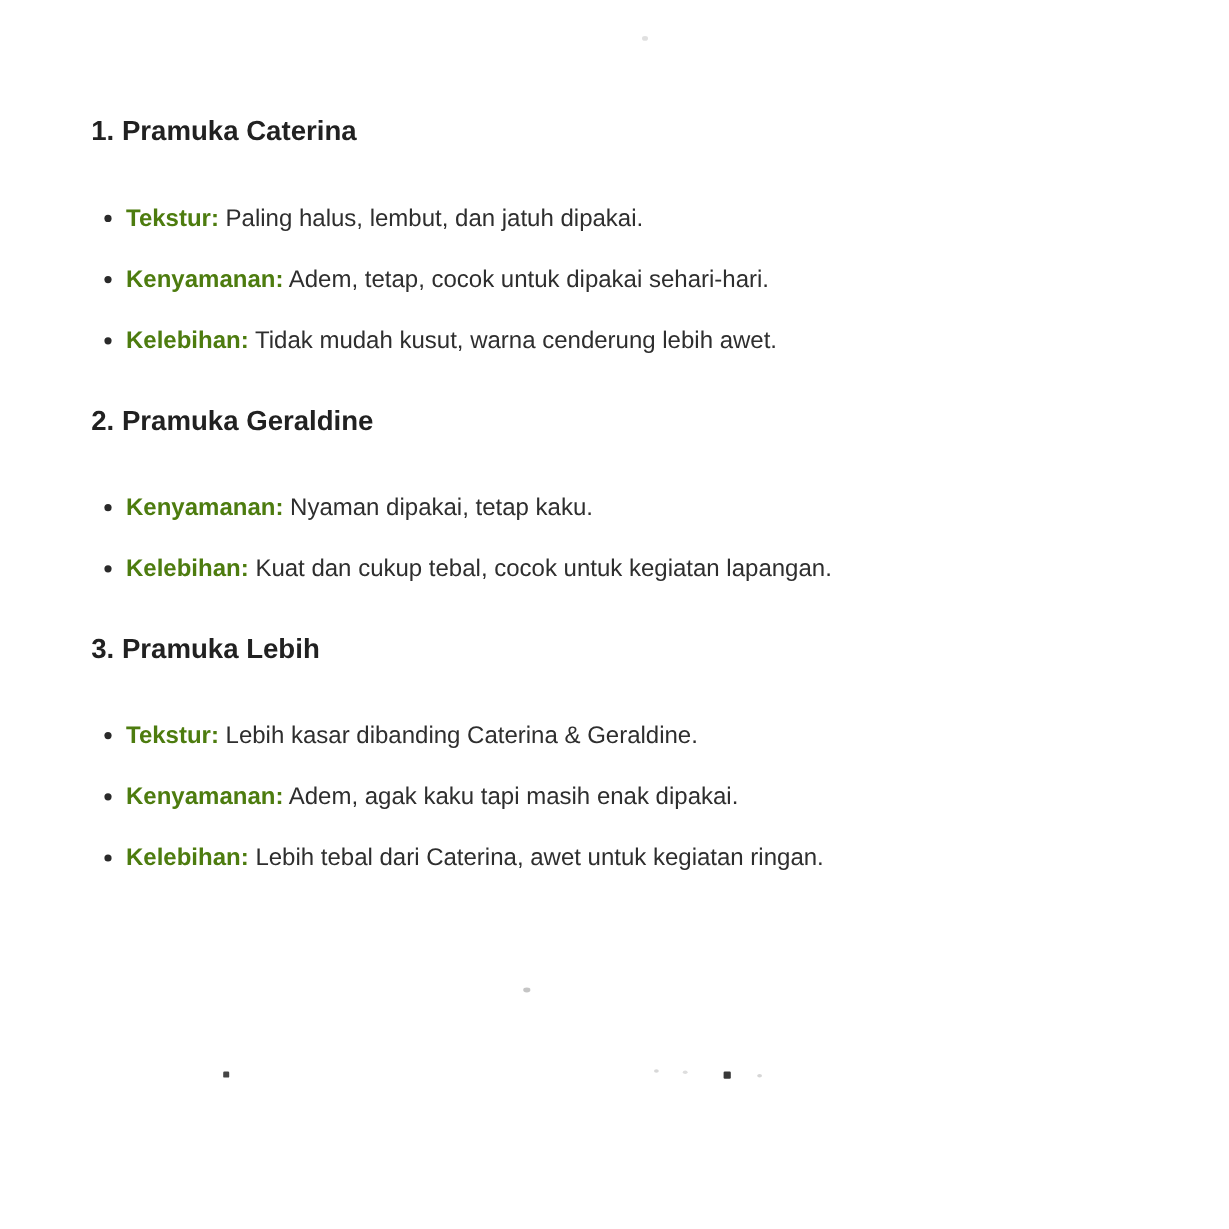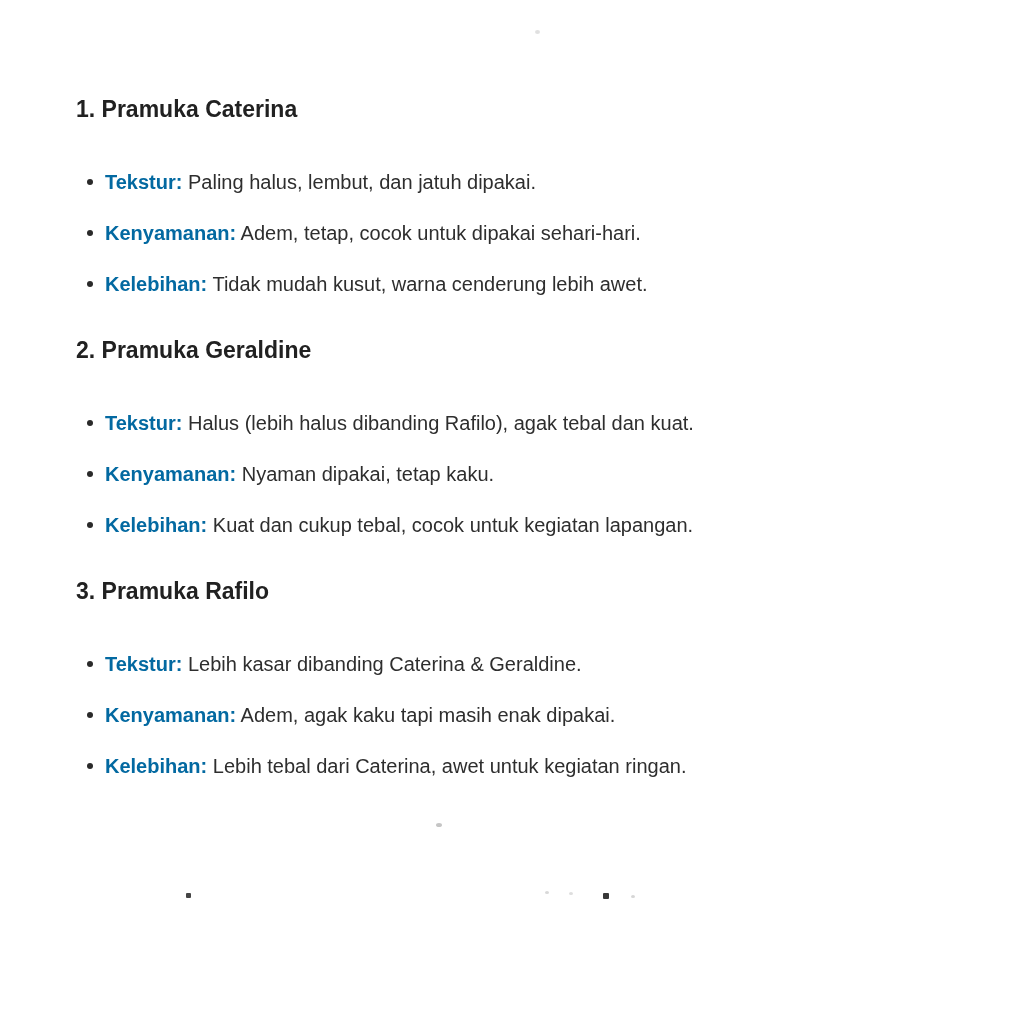--- a/index.html
+++ b/index.html
@@ -53,21 +53,21 @@
     position: absolute;
     left: 11px;
     top: 11px;
     width: 6px;
     height: 6px;
     border-radius: 50%;
     background: #2a2a2a;
   }
   .bullet-label {
     font-weight: 700;
-    color: #0369a1;
+    color: #4d7c0f;
   }
   .speck {
     position: absolute;
   }
   .speck-1 { left: 535px; top: 30px;  width: 5px; height: 4px; background: #c6c6c6; opacity: .55; border-radius: 50%; }
   .speck-2 { left: 436px; top: 823px; width: 6px; height: 4px; background: #9e9e9e; opacity: .6;  border-radius: 50%; }
   .speck-3 { left: 186px; top: 893px; width: 5px; height: 5px; background: #454545; border-radius: 1px; }
   .speck-4 { left: 603px; top: 893px; width: 6px; height: 6px; background: #383838; border-radius: 1px; }
   .speck-5 { left: 545px; top: 891px; width: 4px; height: 3px; background: #d8d8d8; border-radius: 50%; }
   .speck-6 { left: 569px; top: 892px; width: 4px; height: 3px; background: #dedede; border-radius: 50%; }
@@ -83,28 +83,27 @@
     <ul class="bullets">
       <li class="bullet"><span class="bullet-dot"></span><span class="bullet-label">Tekstur:</span> <span>Paling halus, lembut, dan jatuh dipakai.</span></li>
       <li class="bullet"><span class="bullet-dot"></span><span class="bullet-label">Kenyamanan:</span> <span>Adem, tetap, cocok untuk dipakai sehari-hari.</span></li>
       <li class="bullet"><span class="bullet-dot"></span><span class="bullet-label">Kelebihan:</span> <span>Tidak mudah kusut, warna cenderung lebih awet.</span></li>
     </ul>
   </section>
 
   <section class="section">
     <h2 class="section-title"><span>2.</span> <span>Pramuka Geraldine</span></h2>
     <ul class="bullets">
-      <li class="bullet"><span class="bullet-dot"></span><span class="bullet-label">Tekstur:</span> <span>Halus (lebih halus dibanding Rafilo), agak tebal dan kuat.</span></li>
       <li class="bullet"><span class="bullet-dot"></span><span class="bullet-label">Kenyamanan:</span> <span>Nyaman dipakai, tetap kaku.</span></li>
       <li class="bullet"><span class="bullet-dot"></span><span class="bullet-label">Kelebihan:</span> <span>Kuat dan cukup tebal, cocok untuk kegiatan lapangan.</span></li>
     </ul>
   </section>
 
   <section class="section">
-    <h2 class="section-title"><span>3.</span> <span>Pramuka Rafilo</span></h2>
+    <h2 class="section-title"><span>3.</span> <span>Pramuka Lebih</span></h2>
     <ul class="bullets">
       <li class="bullet"><span class="bullet-dot"></span><span class="bullet-label">Tekstur:</span> <span>Lebih kasar dibanding Caterina &amp; Geraldine.</span></li>
       <li class="bullet"><span class="bullet-dot"></span><span class="bullet-label">Kenyamanan:</span> <span>Adem, agak kaku tapi masih enak dipakai.</span></li>
       <li class="bullet"><span class="bullet-dot"></span><span class="bullet-label">Kelebihan:</span> <span>Lebih tebal dari Caterina, awet untuk kegiatan ringan.</span></li>
     </ul>
   </section>
 
 </div>
 
 <div class="speck speck-1"></div>

